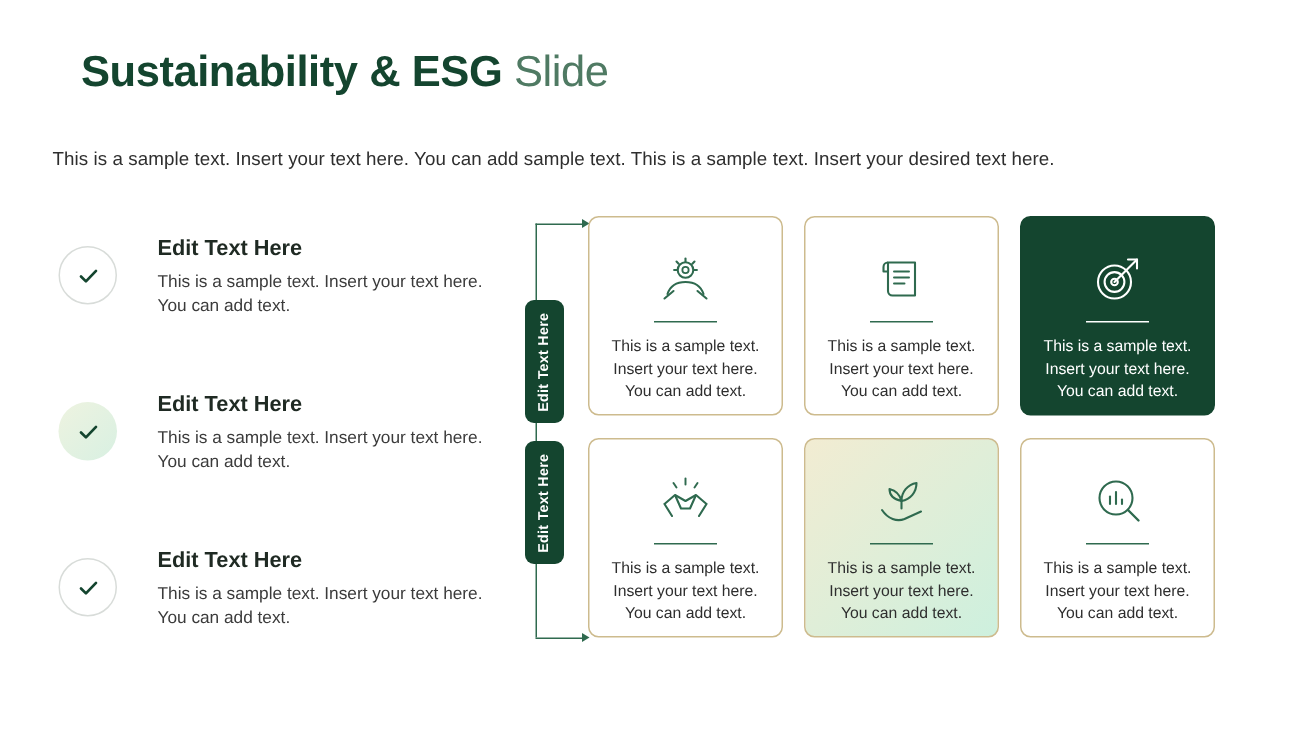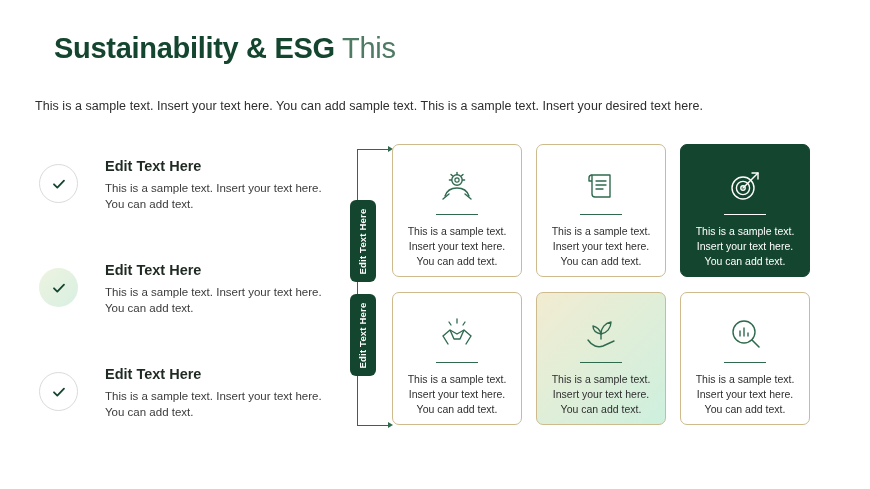--- a/index.html
+++ b/index.html
@@ -219,21 +219,21 @@
     pointer-events: none;
   }
 </style>
 </head>
 <body>
 
 <div class="slide">
 
   <div class="title">
     <span class="strong">Sustainability &amp; ESG</span>
-    <span class="light">This</span>
+    <span class="light">Slide</span>
   </div>
 
   <div class="subtitle">This is a sample text. Insert your text here. You can add sample text. This is a sample text. Insert your desired text here.</div>
 
   <div class="left-list">
 
     <div class="list-item">
       <div class="bullet">
         <span>
           <svg width="16" height="16" viewBox="0 0 16 16">

